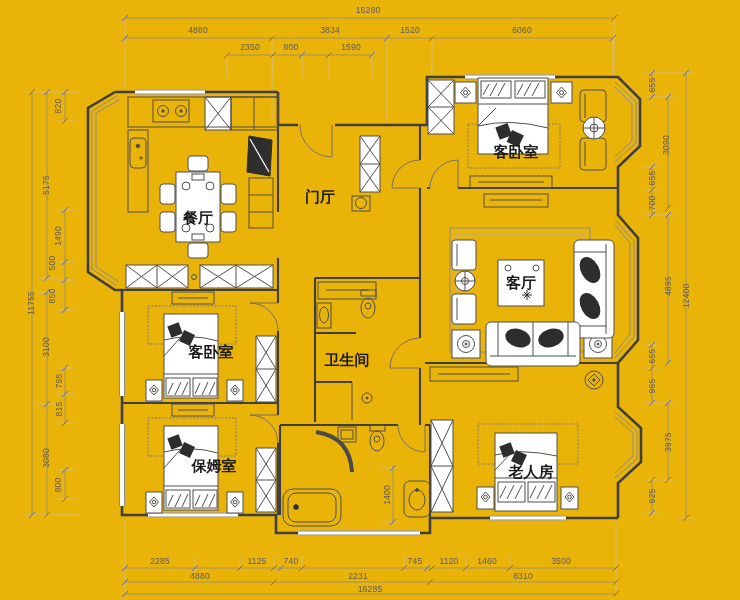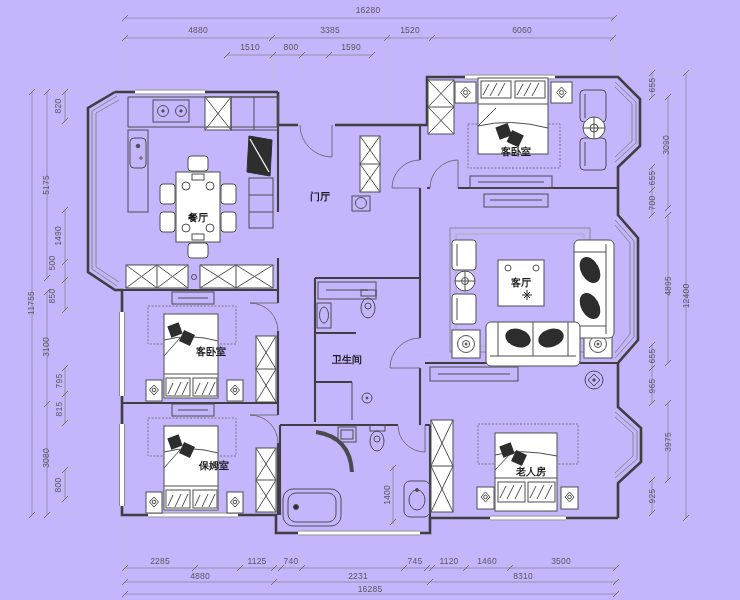--- a/index.html
+++ b/index.html
@@ -1,23 +1,23 @@
 <!DOCTYPE html>
 <html><head>
 <meta charset="utf-8">
 <style>
   html,body{margin:0;padding:0;background:#ffffff;}
-  .stage{position:relative;width:740px;height:600px;background:#c4b5fd;overflow:hidden;
+  .stage{position:relative;width:740px;height:600px;background:#eab308;overflow:hidden;
          font-family:"Liberation Sans", sans-serif;}
   svg{position:absolute;left:0;top:0;}
   .overlay{position:absolute;left:0;top:0;width:740px;height:600px;pointer-events:none;}
   .dim{position:absolute;font-size:8.5px;color:#5a5a5a;white-space:nowrap;
        transform:translate(-50%,-50%);letter-spacing:.2px;}
   .dim.v{transform:translate(-50%,-50%) rotate(-90deg);}
-  .room{position:absolute;font-size:10px;font-weight:700;color:#1a1a1a;white-space:nowrap;
+  .room{position:absolute;font-size:15px;font-weight:700;color:#1a1a1a;white-space:nowrap;
         transform:translate(-50%,-50%);font-family:"DejaVu Sans", sans-serif;}
 </style>
 </head>
 <body>
 
 <div class="stage">
 <svg width="740" height="600" viewBox="0 0 740 600">
 
   <g stroke="#c4c4c4" stroke-width="0.6">
     <path d="M125,20V88 M614,20V75 M272,41V120 M387,41V122 M432,41V75 M613,41V75
@@ -322,24 +322,24 @@
     <path d="M420,368H390 M420,338 A30,30 0 0 0 390,368"></path>
     <path d="M425,425V452 M398,425 A27,27 0 0 0 425,452"></path>
     <path d="M458,188V160 M430,188 A28,28 0 0 1 458,160"></path>
   </g>
 </svg>
 
 <div class="overlay">
 
   <div class="dim" style="left:368px;top:10px">16280</div>
   <div class="dim" style="left:198px;top:30px">4880</div>
-  <div class="dim" style="left:330px;top:30px">3385</div>
+  <div class="dim" style="left:330px;top:30px">3834</div>
   <div class="dim" style="left:410px;top:30px">1520</div>
   <div class="dim" style="left:522px;top:30px">6060</div>
-  <div class="dim" style="left:250px;top:47px">1510</div>
+  <div class="dim" style="left:250px;top:47px">2350</div>
   <div class="dim" style="left:291px;top:47px">800</div>
   <div class="dim" style="left:351px;top:47px">1590</div>
 
   <div class="dim" style="left:160px;top:561px">2285</div>
   <div class="dim" style="left:257px;top:561px">1125</div>
   <div class="dim" style="left:291px;top:561px">740</div>
   <div class="dim" style="left:415px;top:561px">745</div>
   <div class="dim" style="left:449px;top:561px">1120</div>
   <div class="dim" style="left:487px;top:561px">1460</div>
   <div class="dim" style="left:561px;top:561px">3500</div>

